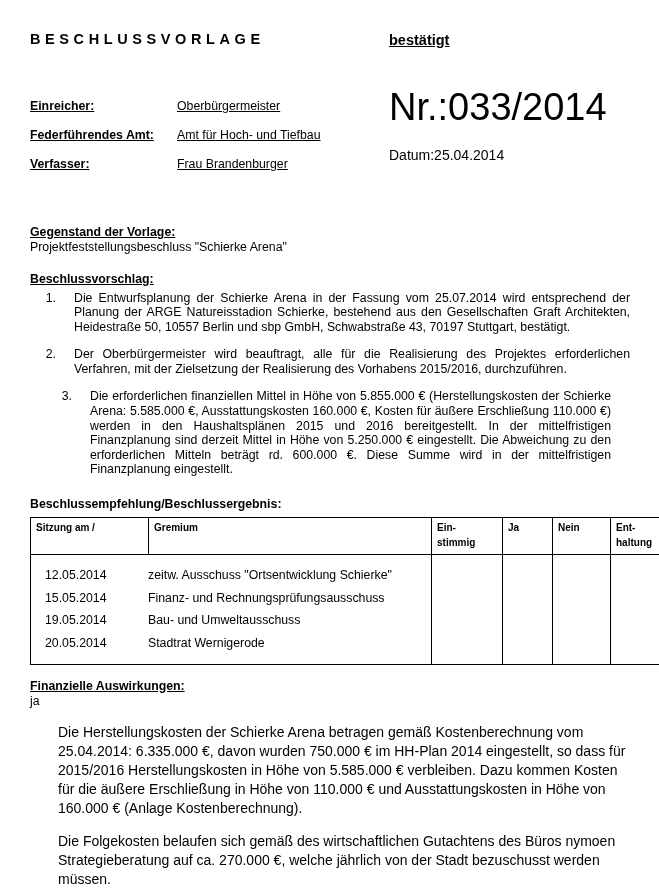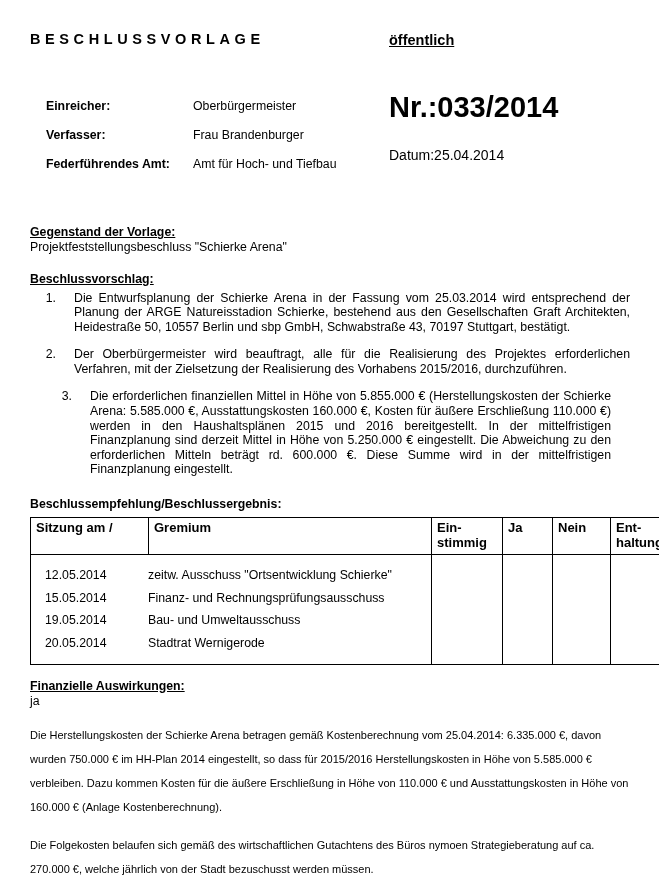--- a/index.html
+++ b/index.html
@@ -54,23 +54,24 @@
   }
 
   
   .meta-wrap {
     position: relative;
     margin-top: 34px;
     min-height: 110px;
   }
   .meta {
     position: absolute;
-    left: 16px;
+    left: 0;
     top: 0;
     width: 350px;
+    text-decoration: underline;
   }
   .meta-row {
     display: flex;
     align-items: flex-start;
     margin-bottom: 14px;
   }
   .meta-label {
     width: 147px;
     flex: 0 0 147px;
     font-size: 12.3px;
@@ -81,22 +82,22 @@
     font-size: 12.3px;
     line-height: 15px;
   }
   .docnum-block {
     position: absolute;
     left: 359px;
     top: -9px;
     width: 250px;
   }
   .docnum {
-    font-size: 29px;
-    font-weight: bold;
+    font-size: 38px;
+    font-weight: normal;
     line-height: 34px;
     white-space: nowrap;
   }
   .body-name {
     font-size: 19px;
     font-weight: bold;
     line-height: 24px;
     margin-top: 2px;
   }
   .docdate {
@@ -160,21 +161,21 @@
     width: 598px;
     table-layout: fixed;
   }
   table.vote-table th,
   table.vote-table td {
     border: 1px solid #000000;
     vertical-align: top;
     padding: 9px;
   }
   table.vote-table th {
-    font-size: 13px;
+    font-size: 10px;
     font-weight: bold;
     line-height: 14.6px;
     text-align: left;
     padding: 3px 4px 4px 5px;
   }
   th.col-date   { width: 108px; border-right: none; }
   th.col-body   { width: 273px; border-left: none; }
   th.col-unan   { width: 61px; }
   th.col-yes    { width: 40px; }
   th.col-no     { width: 48px; }
@@ -192,70 +193,71 @@
     width: 103px;
     flex: 0 0 103px;
   }
   .row-body {
     flex: 1 1 auto;
   }
 
   
   .fin-block { margin-top: 14px; }
   .para {
-    font-size: 11px;
-    line-height: 24px;
+    font-size: 14px;
+    line-height: 19px;
     margin-top: 14px;
+    margin-left: 28px;
   }
   .para.tight { margin-top: 0; }
 </style>
 </head>
 <body>
 
 <div class="page">
   <div class="inner">
 
     <div class="doc-title-row">
       <div class="doc-title">BESCHLUSSVORLAGE</div>
-      <div class="visibility">öffentlich</div>
+      <div class="visibility">bestätigt</div>
     </div>
 
     <div class="meta-wrap">
       <div class="meta">
         <div class="meta-row">
           <div class="meta-label">Einreicher:</div>
           <div class="meta-value">Oberbürgermeister</div>
         </div>
         <div class="meta-row">
+          <div class="meta-label">Federführendes Amt:</div>
+          <div class="meta-value">Amt für Hoch- und Tiefbau</div>
+        </div>
+        <div class="meta-row">
           <div class="meta-label">Verfasser:</div>
           <div class="meta-value">Frau Brandenburger</div>
-        </div>
-        <div class="meta-row">
-          <div class="meta-label">Federführendes Amt:</div>
-          <div class="meta-value">Amt für Hoch- und Tiefbau</div>
         </div>
       </div>
 
       <div class="docnum-block">
         <div class="docnum">Nr.:033/2014</div>
         <div class="docdate">Datum:25.04.2014</div>
       </div>
     </div>
 
     <div class="section">
       <div class="section-heading">Gegenstand der Vorlage:</div>
       <div class="section-text">Projektfeststellungsbeschluss "Schierke Arena"</div>
     </div>
 
     <div class="section">
       <div class="section-heading">Beschlussvorschlag:</div>
       <ul class="resolution-list">
         <li class="resolution-item">
           <span class="num">1.</span>
-          <span class="txt">Die Entwurfsplanung der Schierke Arena in der Fassung vom 25.03.2014 wird entsprechend der Planung der ARGE Natureisstadion Schierke, bestehend aus den Gesellschaften Graft Architekten, Heidestraße 50, 10557 Berlin und sbp GmbH, Schwabstraße 43, 70197 Stuttgart, bestätigt.</span>
+          <span class="txt">Die Entwurfsplanung der Schierke Arena in der Fassung vom 25.07.2014 wird entsprechend der Planung der ARGE Natureisstadion Schierke, bestehend aus den Gesellschaften Graft Architekten, Heidestraße 50, 10557 Berlin und sbp GmbH, Schwabstraße 43, 70197 Stuttgart, bestätigt.</span>
         </li>
         <li class="resolution-item">
           <span class="num">2.</span>
           <span class="txt">Der Oberbürgermeister wird beauftragt, alle für die Realisierung des Projektes erforderlichen Verfahren, mit der Zielsetzung der Realisierung des Vorhabens 2015/2016, durchzuführen.</span>
         </li>
         <li class="resolution-item deep">
           <span class="num">3.</span>
           <span class="txt">Die erforderlichen finanziellen Mittel in Höhe von 5.855.000 € (Herstellungskosten der Schierke Arena: 5.585.000 €, Ausstattungskosten 160.000 €, Kosten für äußere Erschließung 110.000 €) werden in den Haushaltsplänen 2015 und 2016 bereitgestellt. In der mittelfristigen Finanzplanung sind derzeit Mittel in Höhe von 5.250.000 € eingestellt. Die Abweichung zu den erforderlichen Mitteln beträgt rd. 600.000 €. Diese Summe wird in der mittelfristigen Finanzplanung eingestellt.</span>
         </li>
       </ul>

